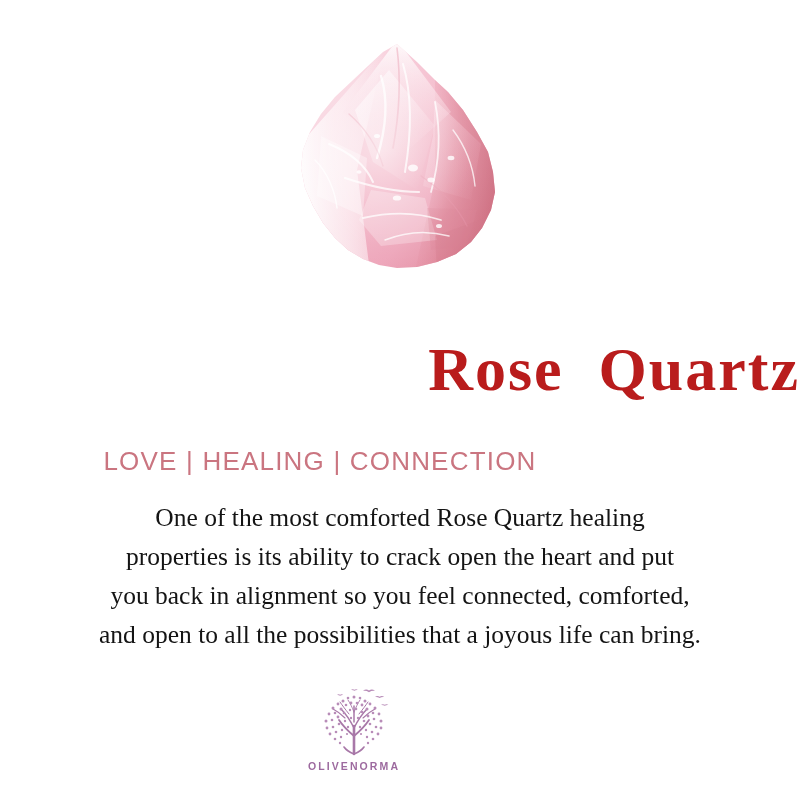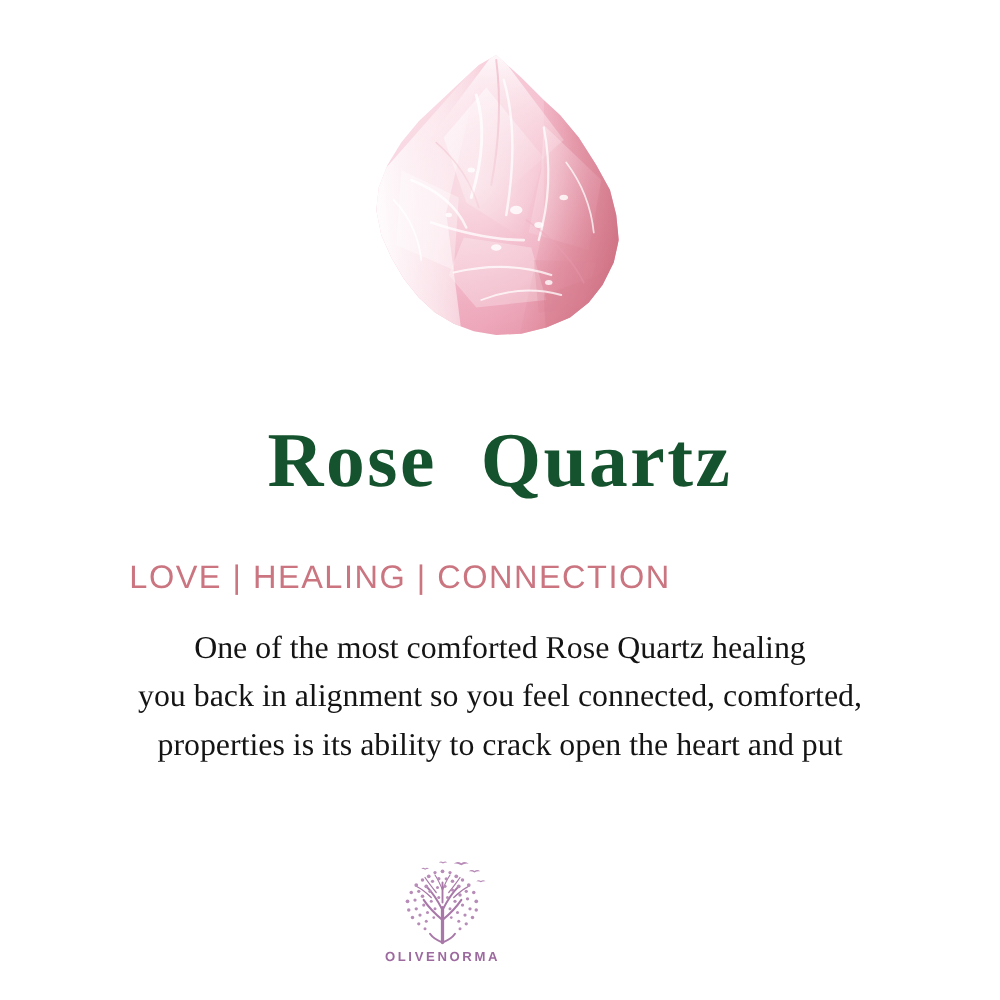--- a/index.html
+++ b/index.html
@@ -36,27 +36,27 @@
   .crystal-svg {
     display: block;
   }
 
   
   .title {
     position: absolute;
     left: 0;
     top: 338px;
     width: 800px;
-    text-align: center;
+    text-align: right;
     font-family: "Liberation Serif", "DejaVu Serif", serif;
     font-weight: 700;
     font-size: 62px;
     line-height: 1.0;
     letter-spacing: 2px;
-    color: #14532d;
+    color: #b91c1c;
     white-space: pre;
   }
 
   
   .subtitle {
     position: absolute;
     left: 0;
     top: 447px;
     width: 640px;
     text-align: center;
@@ -219,22 +219,23 @@
       </g>
     </svg>
   </div>
 
   <div class="title">Rose  Quartz</div>
 
   <div class="subtitle">LOVE | HEALING | CONNECTION</div>
 
   <div class="body-copy">
     <span class="ln">One of the most comforted Rose Quartz healing</span>
+    <span class="ln">properties is its ability to crack open the heart and put</span>
     <span class="ln">you back in alignment so you feel connected, comforted,</span>
-    <span class="ln">properties is its ability to crack open the heart and put</span>
+    <span class="ln">and open to all the possibilities that a joyous life can bring.</span>
   </div>
 
   <div class="brand">
     <svg class="brand-mark" width="86" height="74" viewBox="0 0 86 74">
       <g stroke="#a878a8" fill="none" stroke-linecap="round">
         <path d="M43 70 L43 42" stroke-width="2.6"></path>
         <path d="M43 70 C38 68 35 66 33 63" stroke-width="1.6"></path>
         <path d="M43 70 C48 68 51 66 53 63" stroke-width="1.6"></path>
         <path d="M43 52 C37 47 32 42 28 36" stroke-width="1.8"></path>
         <path d="M43 52 C49 47 54 42 58 36" stroke-width="1.8"></path>

